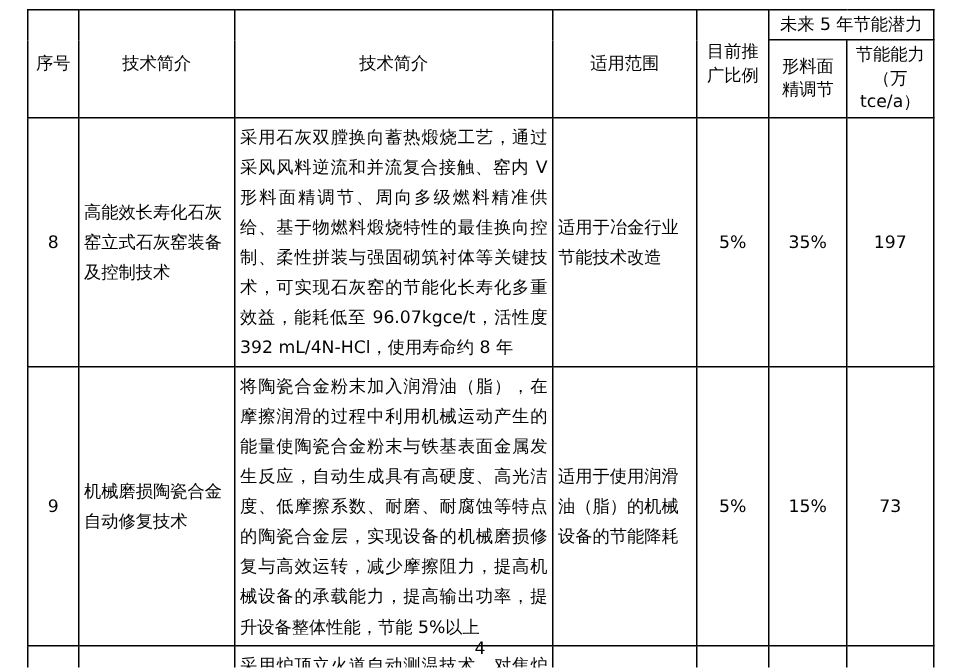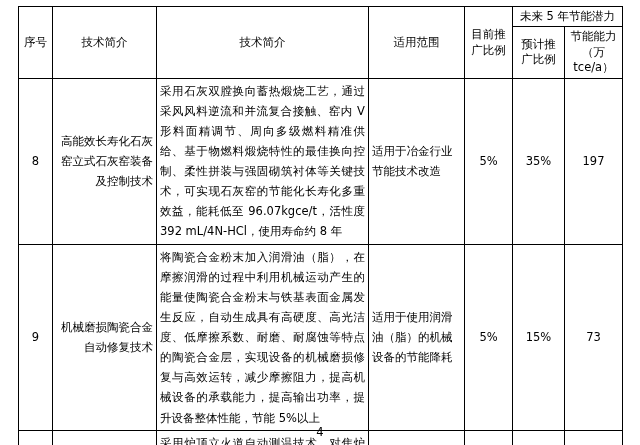--- a/index.html
+++ b/index.html
@@ -59,21 +59,21 @@
   .col-cur   { width: 48px; }
   .col-est   { width: 52px; }
   .col-cap   { width: 58px; }
 
   .c-center {
     text-align: center;
     font-size: 11.5px;
     line-height: 1.6;
   }
   .c-name {
-    text-align: right;
+    text-align: left;
     font-size: 11.5px;
     line-height: 1.75;
     padding-left: 6px;
     padding-right: 4px;
   }
   .c-desc {
     text-align: justify;
     text-justify: inter-ideograph;
     font-size: 11.5px;
     line-height: 1.75;
@@ -118,21 +118,21 @@
     <thead>
       <tr>
         <th class="hdr-cell" rowspan="2">序号</th>
         <th class="hdr-cell" rowspan="2">技术简介</th>
         <th class="hdr-cell" rowspan="2">技术简介</th>
         <th class="hdr-cell" rowspan="2">适用范围</th>
         <th class="hdr-cell" rowspan="2">目前推广比例</th>
         <th class="hdr-future" colspan="2">未来 5 年节能潜力</th>
       </tr>
       <tr>
-        <th class="hdr-sub">预计推广比例</th>
+        <th class="hdr-sub">形料面精调节</th>
         <th class="hdr-sub">节能能力（万 tce/a）</th>
       </tr>
     </thead>
     <tbody>
       <tr>
         <td class="c-center">8</td>
         <td class="c-name">高能效长寿化石灰窑立式石灰窑装备及控制技术</td>
         <td class="c-desc">采用石灰双膛换向蓄热煅烧工艺，通过采风风料逆流和并流复合接触、窑内 V 形料面精调节、周向多级燃料精准供给、基于物燃料煅烧特性的最佳换向控制、柔性拼装与强固砌筑衬体等关键技术，可实现石灰窑的节能化长寿化多重效益，能耗低至 96.07kgce/t，活性度 392 mL/4N-HCl，使用寿命约 8 年</td>
         <td class="c-scope">适用于冶金行业节能技术改造</td>
         <td class="c-num">5%</td>

